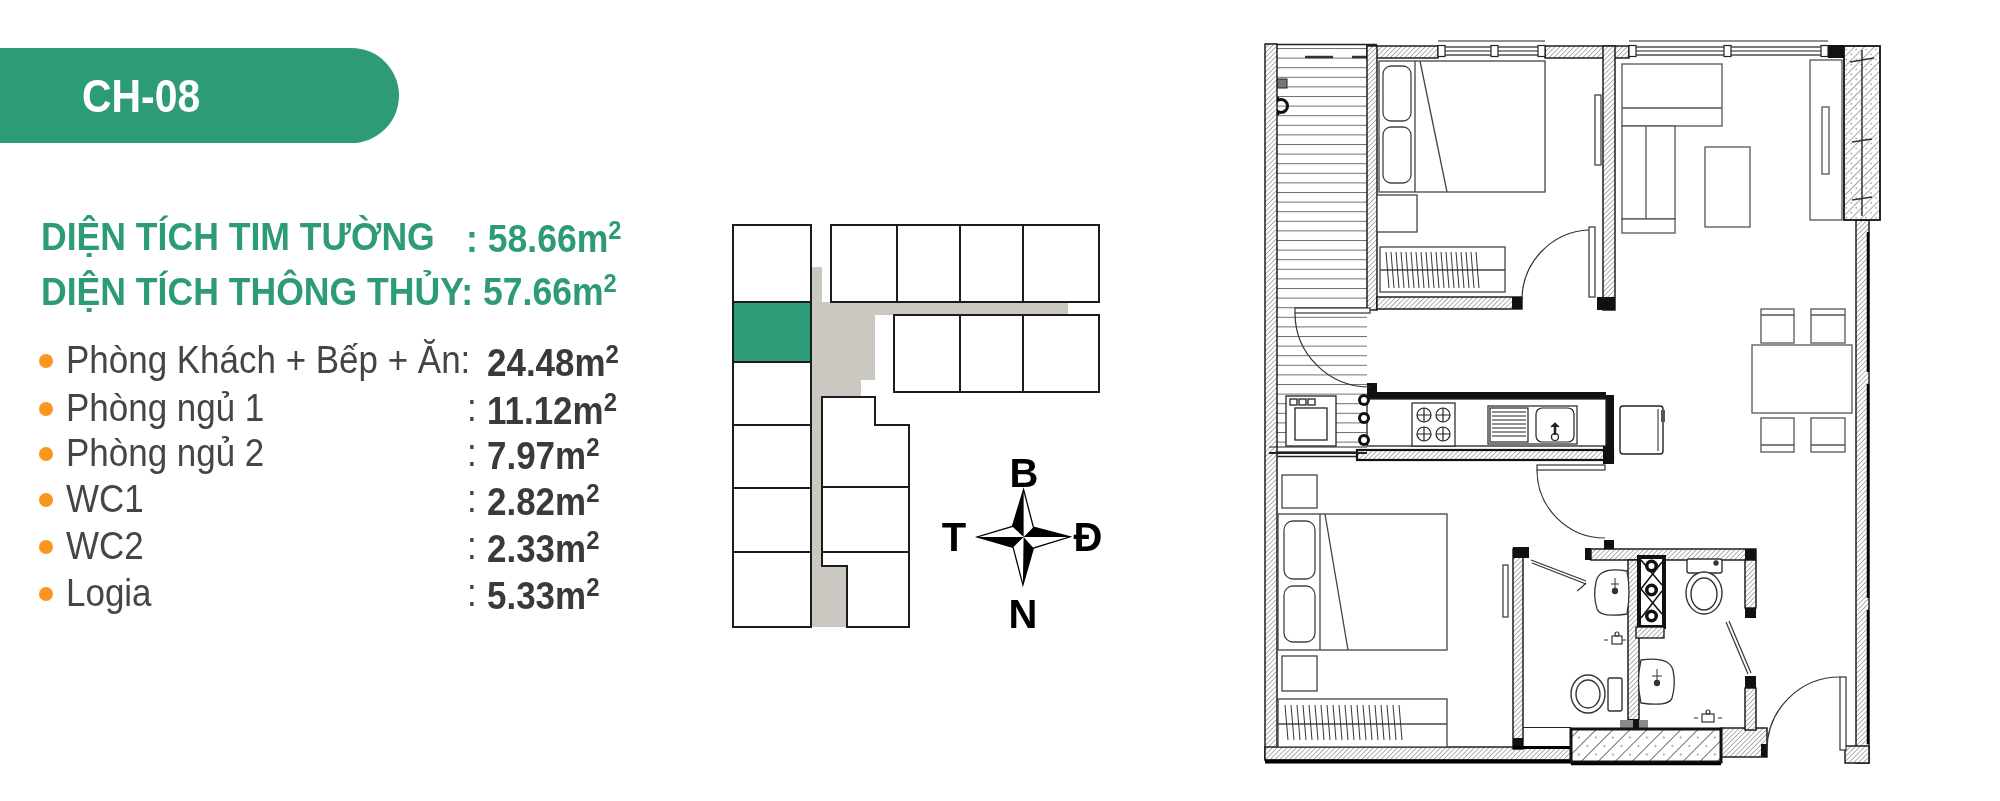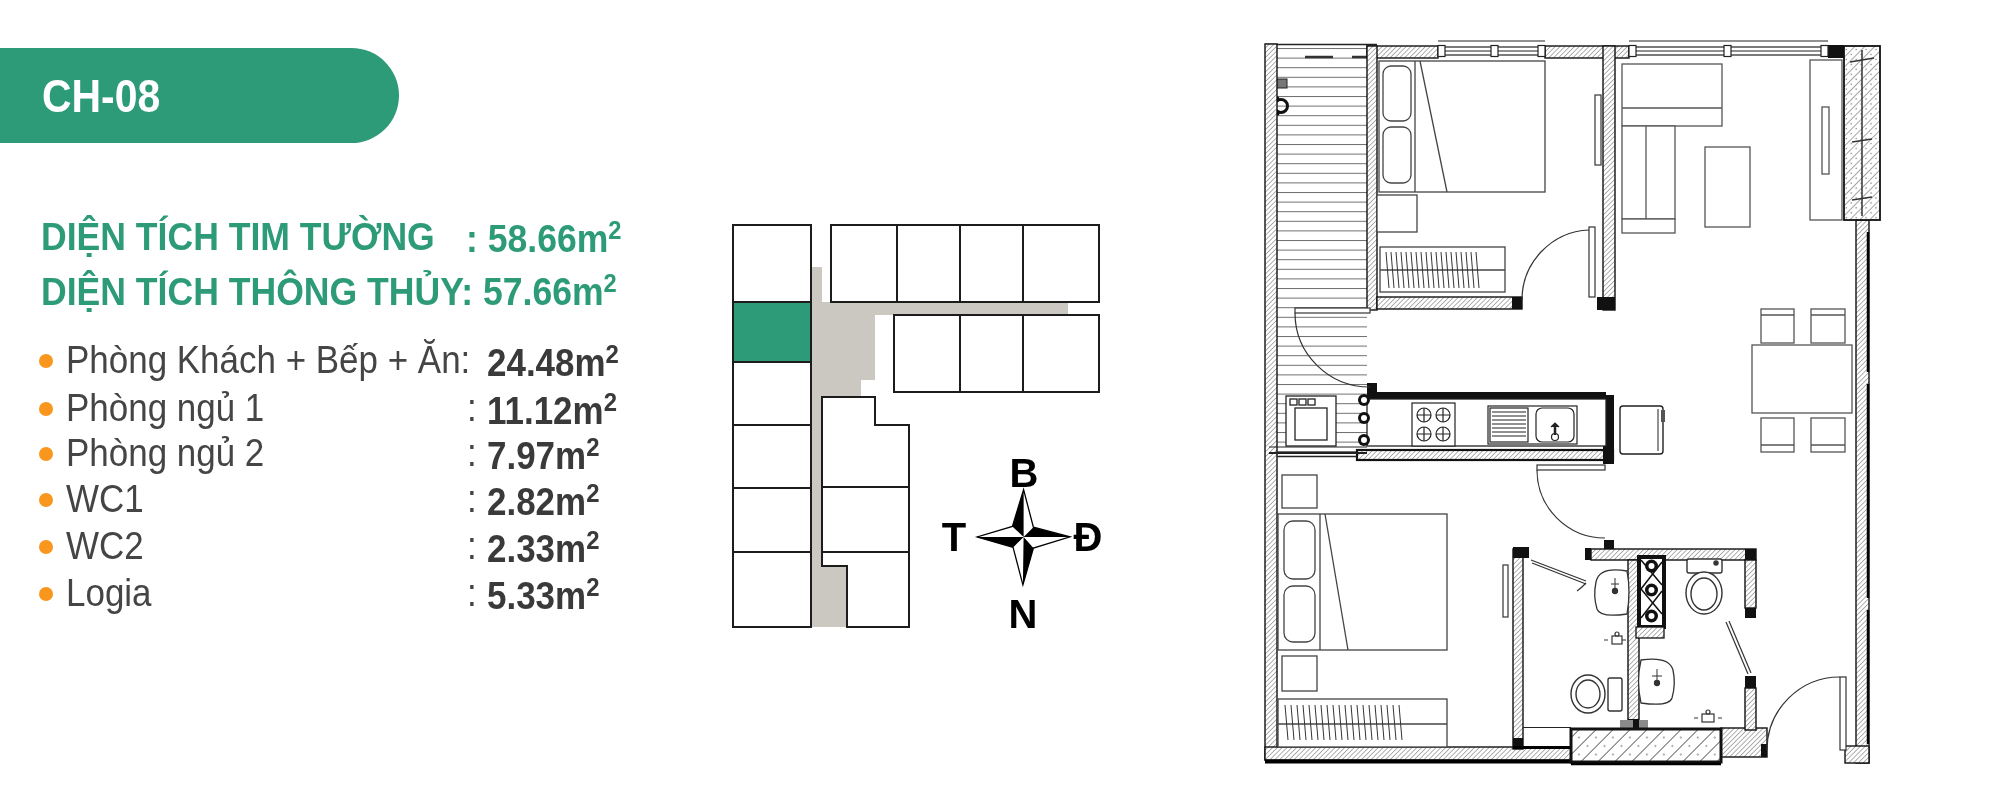--- a/index.html
+++ b/index.html
@@ -1,21 +1,21 @@
 <!DOCTYPE html>
 <html><head>
 <meta charset="utf-8">
 <style>
   html,body{margin:0;padding:0;}
   body{width:2000px;height:801px;background:#ffffff;overflow:hidden;position:relative;
        font-family:"Liberation Sans", sans-serif;}
   .abs{position:absolute;}
   #hdr{left:0;top:48px;width:399px;height:95px;background:#2d9b78;
        border-radius:0 48px 48px 0;color:#fff;font-weight:bold;font-size:47px;
-       line-height:95px;box-sizing:border-box;}
+       line-height:95px;box-sizing:border-box;padding-left:40px;}
   #hdr span{display:inline-block;transform:scaleX(0.87);transform-origin:0 50%;margin-left:42px;}
   .gline{color:#2d9b78;font-weight:bold;font-size:39px;white-space:pre;
          transform:scaleX(0.912);transform-origin:0 50%;}
   .item{color:#454545;font-size:38px;white-space:pre;
         transform:scaleX(0.92);transform-origin:0 50%;}
   .item b{color:#3a3a3a;}
   .dot{width:14px;height:14px;border-radius:50%;background:#f8961d;}
 </style>
 </head>
 <body>

